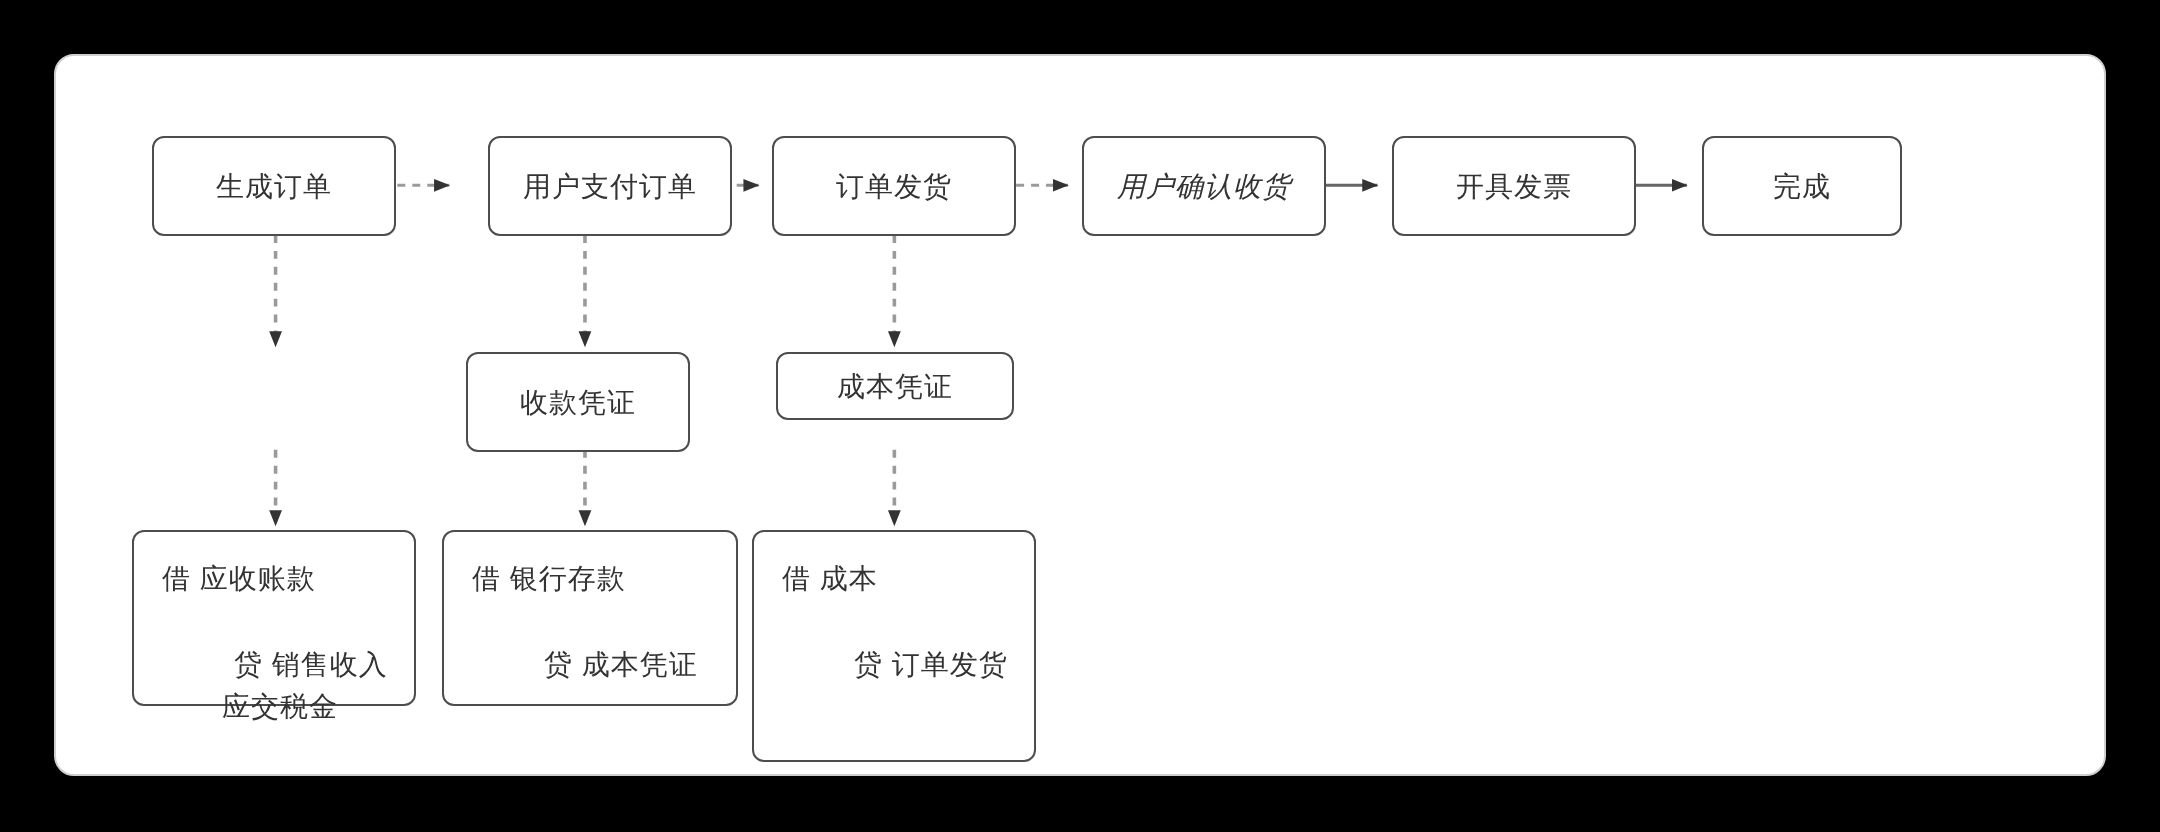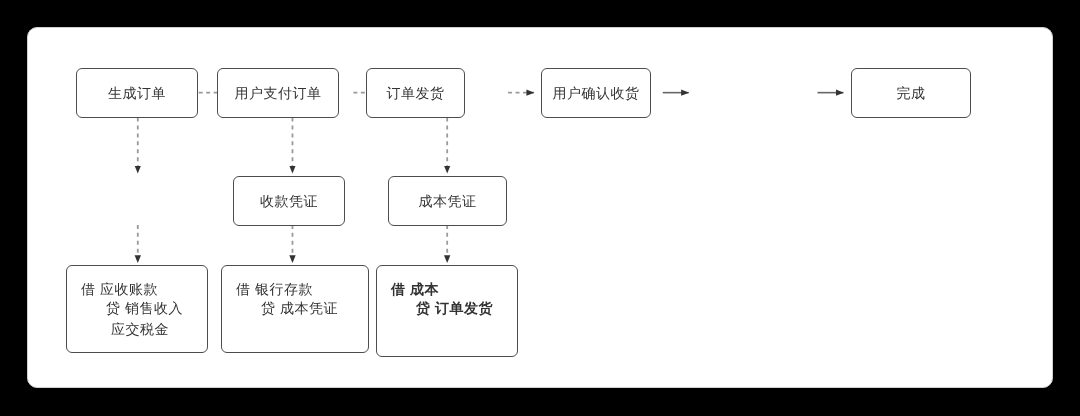--- a/index.html
+++ b/index.html
@@ -52,22 +52,22 @@
     justify-content: flex-start;
     padding: 14px 0 0 14px;
     flex-direction: column;
   }
   .entry-line {
     font-size: 14px;
     color: #333333;
     letter-spacing: 0.5px;
     white-space: nowrap;
   }
-  .entry-line.debit { margin-bottom: 0; }
-  .entry-line.credit { margin-left: 25px; }
+  .entry-line.debit { margin-bottom: 24px; }
+  .entry-line.credit { margin-left: 36px; }
   .entry-line.credit-cont { margin-left: 30px; margin-top: 2px; }
 
   
   .wires {
     position: absolute;
     left: 0; top: 0;
     width: 100%;
     height: 100%;
     z-index: 1;
     overflow: visible;
@@ -105,44 +105,45 @@
 
       <g stroke="#9a9a9a" stroke-width="1.8" stroke-dasharray="4,4" fill="none" marker-end="url(#arrow-dark)">
         <line x1="110" y1="198" x2="110" y2="236"></line>
         <line x1="265" y1="198" x2="265" y2="236"></line>
         <line x1="420" y1="198" x2="420" y2="236"></line>
       </g>
     </svg>
 
     <div class="node" style="left:48px;  top:40px; width:122px; height:50px;">生成订单</div>
 
-    <div class="node" style="left:189px; top:40px; width:122px; height:50px;">用户支付订单</div>
+    <div class="node" style="left:216px; top:40px; width:122px; height:50px;">用户支付订单</div>
 
-    <div class="node" style="left:338px; top:40px; width:99px; height:50px;">订单发货</div>
+    <div class="node" style="left:358px; top:40px; width:122px; height:50px;">订单发货</div>
 
-    <div class="node" style="left:513px; top:40px; width:110px; height:50px;">用户确认收货</div>
+    <div class="node" style="left:513px; top:40px; width:122px; height:50px;font-style:italic;">用户确认收货</div>
 
+    <div class="node" style="left:668px; top:40px; width:122px; height:50px;">开具发票</div>
 
-    <div class="node" style="left:823px; top:40px; width:120px; height:50px;">完成</div>
+    <div class="node" style="left:823px; top:40px; width:100px; height:50px;">完成</div>
 
 
     <div class="node" style="left:205px; top:148px; width:112px; height:50px;">收款凭证</div>
 
-    <div class="node" style="left:360px; top:148px; width:119px; height:50px;">成本凭证</div>
+    <div class="node" style="left:360px; top:148px; width:119px; height:34px;">成本凭证</div>
 
     <div class="node entry" style="left:38px;  top:237px; width:142px; height:88px;">
       <span class="entry-line debit">借 应收账款</span>
       <span class="entry-line credit">贷 销售收入</span>
       <span class="entry-line credit-cont">应交税金</span>
     </div>
 
     <div class="node entry" style="left:193px; top:237px; width:148px; height:88px;">
       <span class="entry-line debit">借 银行存款</span>
       <span class="entry-line credit">贷 成本凭证</span>
     </div>
 
-    <div class="node entry" style="left:348px; top:237px; width:142px; height:92px;font-weight:bold;">
+    <div class="node entry" style="left:348px; top:237px; width:142px; height:116px;">
       <span class="entry-line debit">借 成本</span>
       <span class="entry-line credit">贷 订单发货</span>
     </div>
 
   </div>
 </div>
 
 </body></html>

